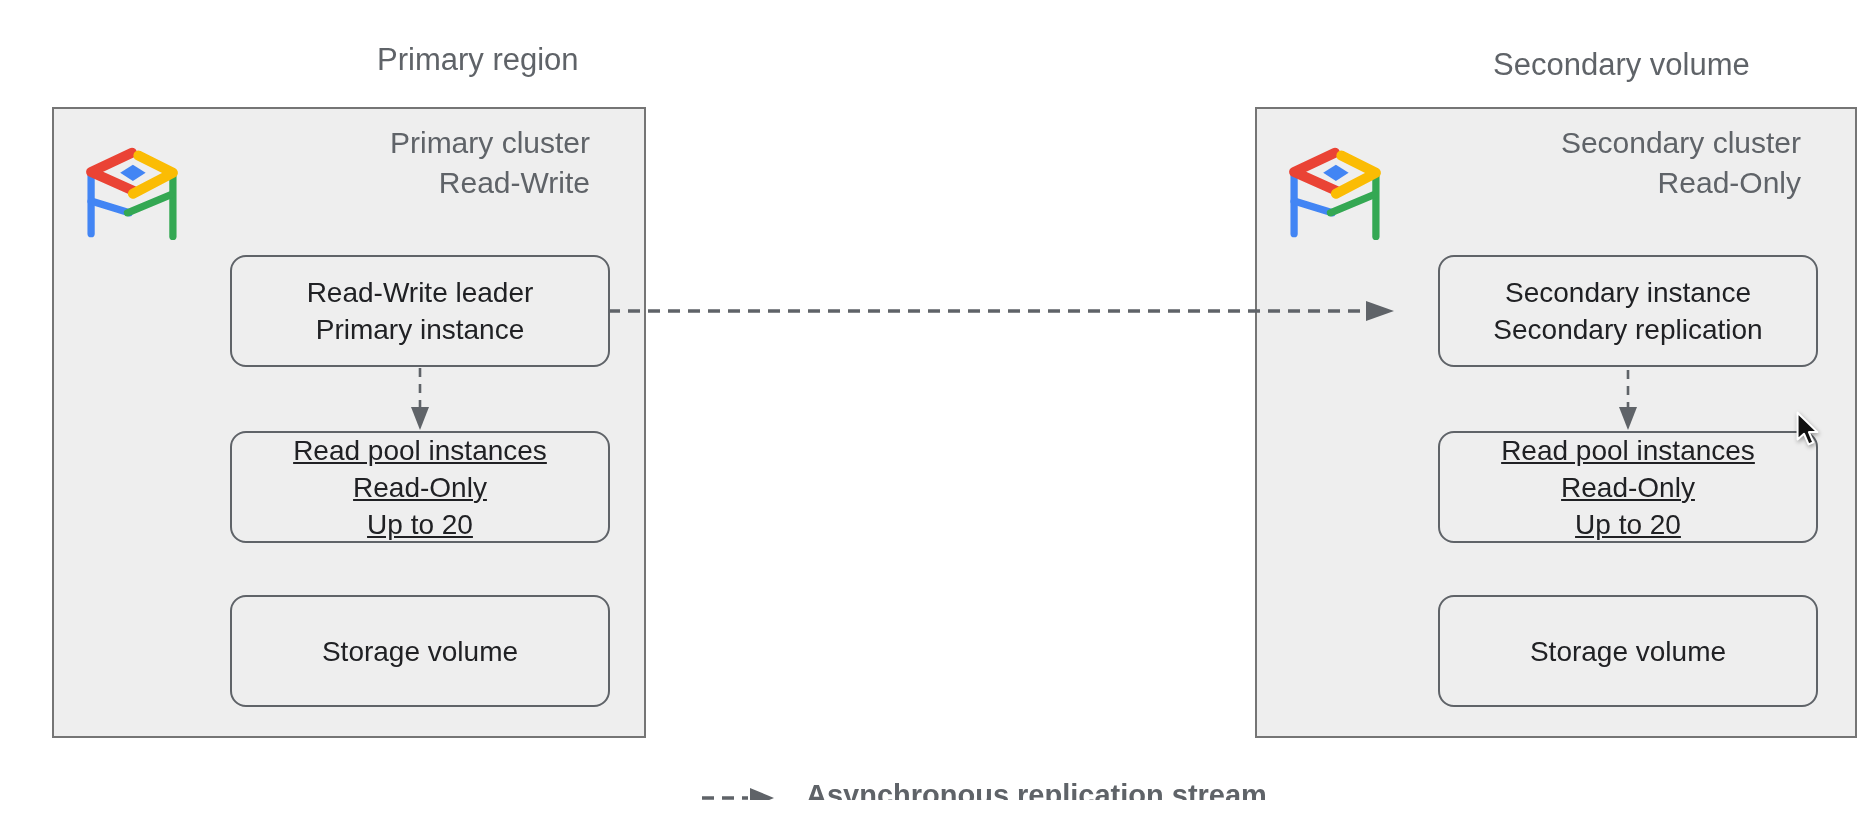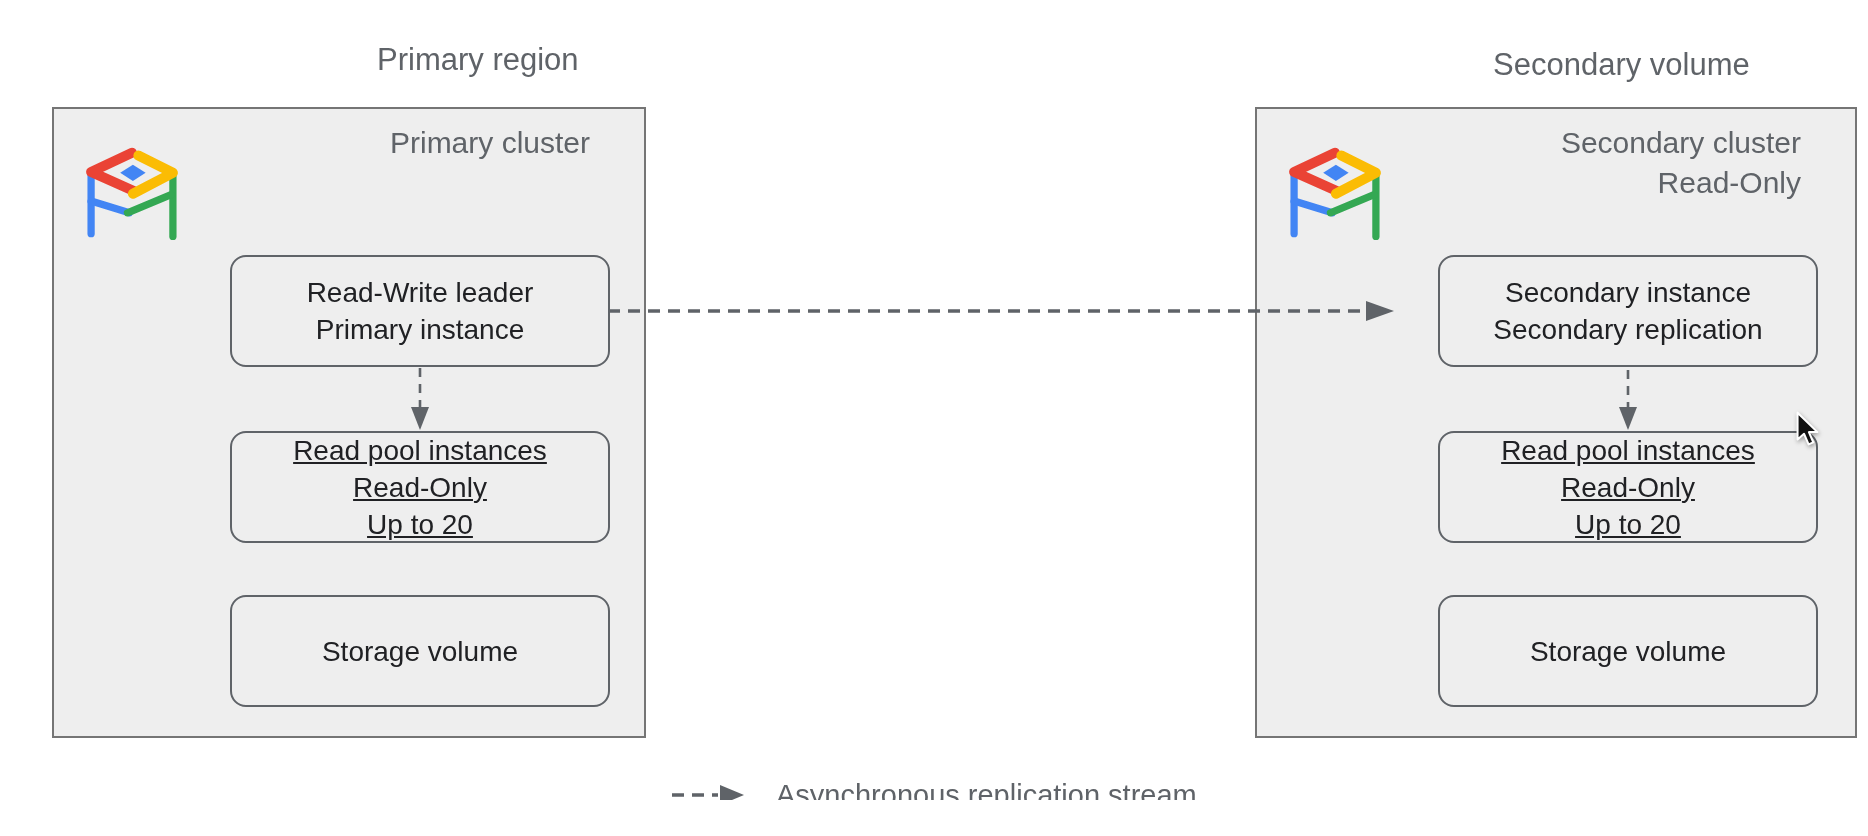--- a/index.html
+++ b/index.html
@@ -31,21 +31,21 @@
   .cluster.primary .node{left:176px;}
   .cluster.secondary .node{left:181px;align-items:center;}
   .node.instance{top:146px;}
   .node.readpool{top:322px;text-decoration:underline;}
   .node.storage{top:486px;}
   .v-arrow{position:absolute;width:26px;height:64px;}
   .cluster.primary .v-arrow{left:353px;top:258px;}
   .cluster.secondary .v-arrow{left:358px;top:260px;height:62px;}
   .h-arrow{position:absolute;left:608px;top:299px;width:790px;height:24px;}
   .legend{
-    position:absolute;left:670px;top:779px;display:flex;
+    position:absolute;left:700px;top:779px;display:flex;align-items:center;font-weight:bold;
   }
   .legend-label{
     font-size:29px;color:#5f6368;margin-left:30px;white-space:nowrap;
   }
   .cursor{position:absolute;left:1796px;top:411px;filter:drop-shadow(1px 2px 2px rgba(0,0,0,0.35));}
 </style>
 </head>
 <body>
 
 <svg width="0" height="0" style="position:absolute">
@@ -70,20 +70,21 @@
 
   <div class="region-label" style="left:1493px;top:47px">Secondary volume</div>
 
   <div class="cluster primary">
     <svg class="alloydb-logo" width="112" height="110" viewBox="0 0 122 121">
       <use href="#alloydb-icon"></use>
     </svg>
 
     <div class="cluster-title">
       <div>Primary cluster</div>
+      <div>Read-Write</div>
     </div>
 
     <div class="node instance">
       <div>Read-Write leader</div>
       <div>Primary instance</div>
     </div>
 
     <svg class="v-arrow" viewBox="0 0 26 64">
       <line x1="13" y1="1" x2="13" y2="40" stroke="#5f6368" stroke-width="2.6" stroke-dasharray="9 7"></line>
       <polygon points="4,40 22,40 13,63" fill="#5f6368"></polygon>

